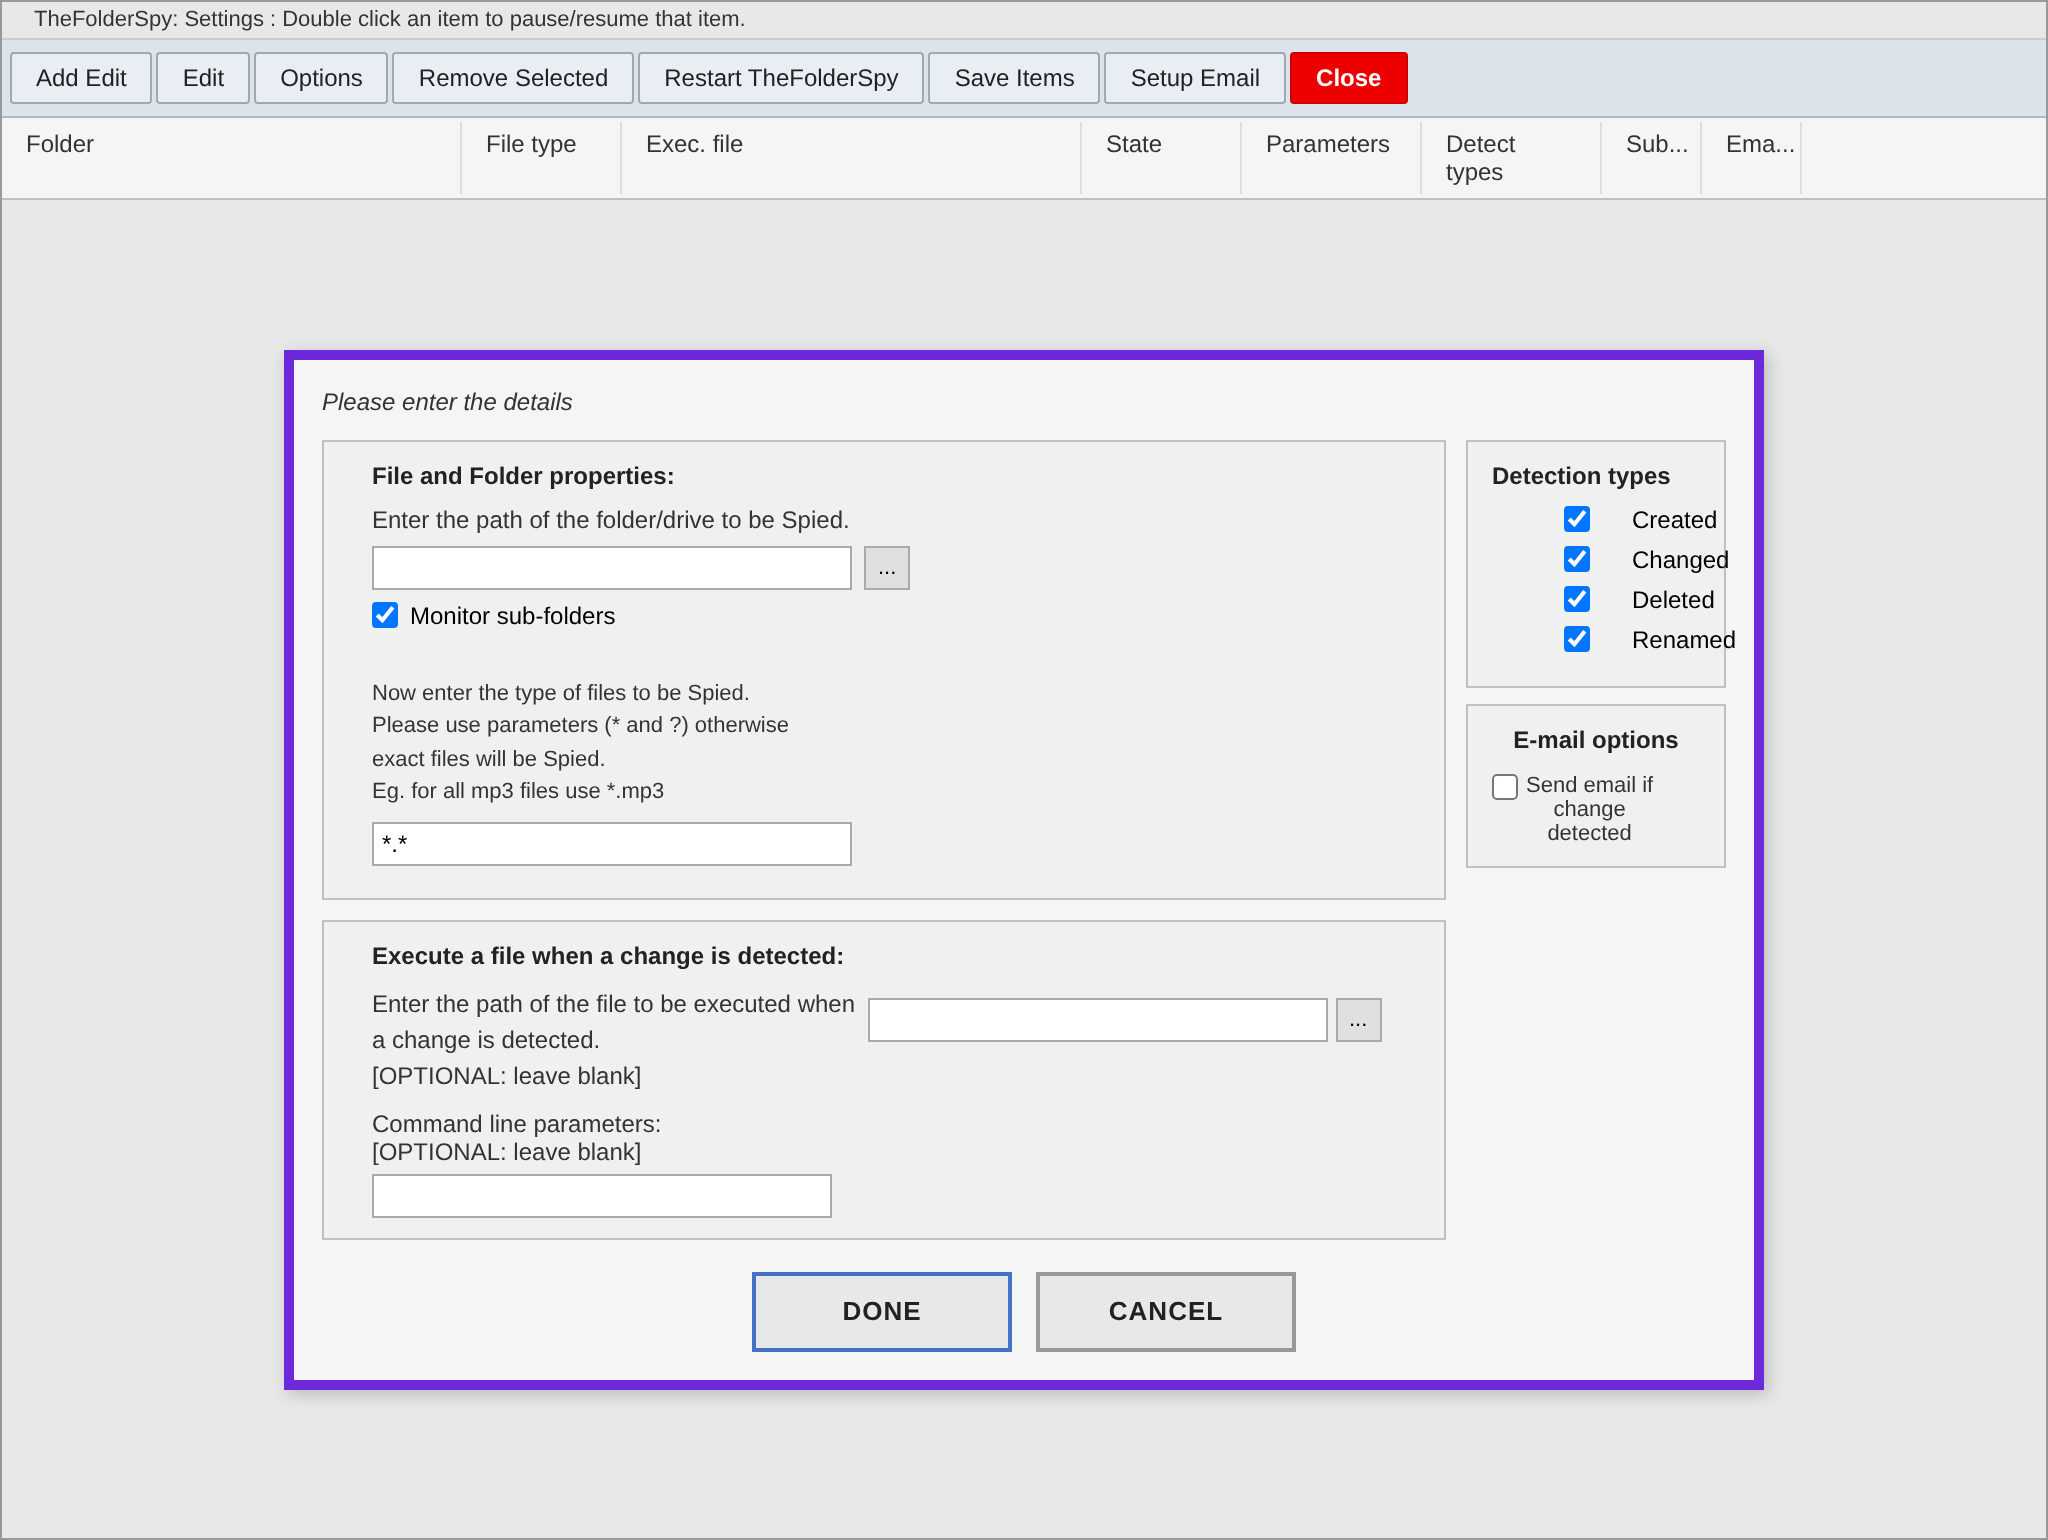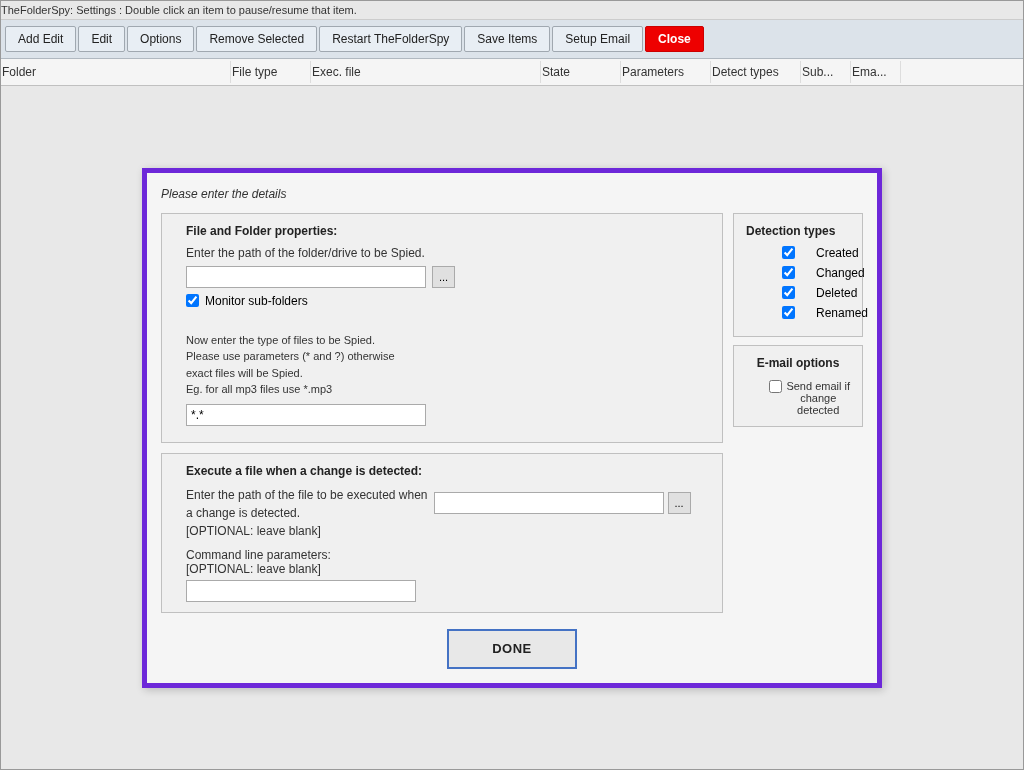--- a/index.html
+++ b/index.html
@@ -14,21 +14,21 @@
     #app-window {
       width: 1024px;
       height: 770px;
       background: #f0f0f0;
       border: 1px solid #999;
       display: flex;
       flex-direction: column;
     }
     #title-bar {
       background: #e8e8e8;
-      padding: 3px 0;
+      padding: 3px 16px;
       font-size: 11px;
       color: #333;
       border-bottom: 1px solid #ccc;
     }
     #toolbar {
       background: #dce3ea;
       padding: 6px 4px;
       display: flex;
       align-items: center;
       gap: 2px;
@@ -49,21 +49,21 @@
       border-color: #c00;
       font-weight: bold;
     }
     #column-headers {
       background: #f5f5f5;
       display: flex;
       border-bottom: 1px solid #c0c0c0;
       padding: 2px 0;
     }
     .col-header {
-      padding: 4px 1px;
+      padding: 4px 12px;
       font-size: 12px;
       color: #333;
       border-right: 1px solid #ddd;
     }
     .col-folder { width: 230px; }
     .col-filetype { width: 80px; }
     .col-execfile { width: 230px; }
     .col-state { width: 80px; }
     .col-params { width: 90px; }
     .col-detect { width: 90px; }
@@ -193,21 +193,21 @@
       font-weight: bold;
       font-size: 12px;
       margin-bottom: 10px;
       color: #222;
     }
     .email-content {
       font-size: 11px;
       color: #333;
       display: flex;
       flex-direction: column;
-      align-items: flex-end;
+      align-items: flex-start;
       gap: 4px;
     }
     .email-check-row {
       display: flex;
       align-items: flex-start;
       gap: 4px;
     }
     #dialog-footer {
       display: flex;
       justify-content: center;
@@ -378,16 +378,17 @@
                   <span>detected</span>
                 </div>
               </div>
             </div>
           </div>
         </div>
       </div>
 
       <div id="dialog-footer">
         <button class="footer-btn done-btn">DONE</button>
+        <button class="footer-btn cancel-btn">CANCEL</button>
       </div>
     </div>
   </div>
 </div>
 
 </body></html>

